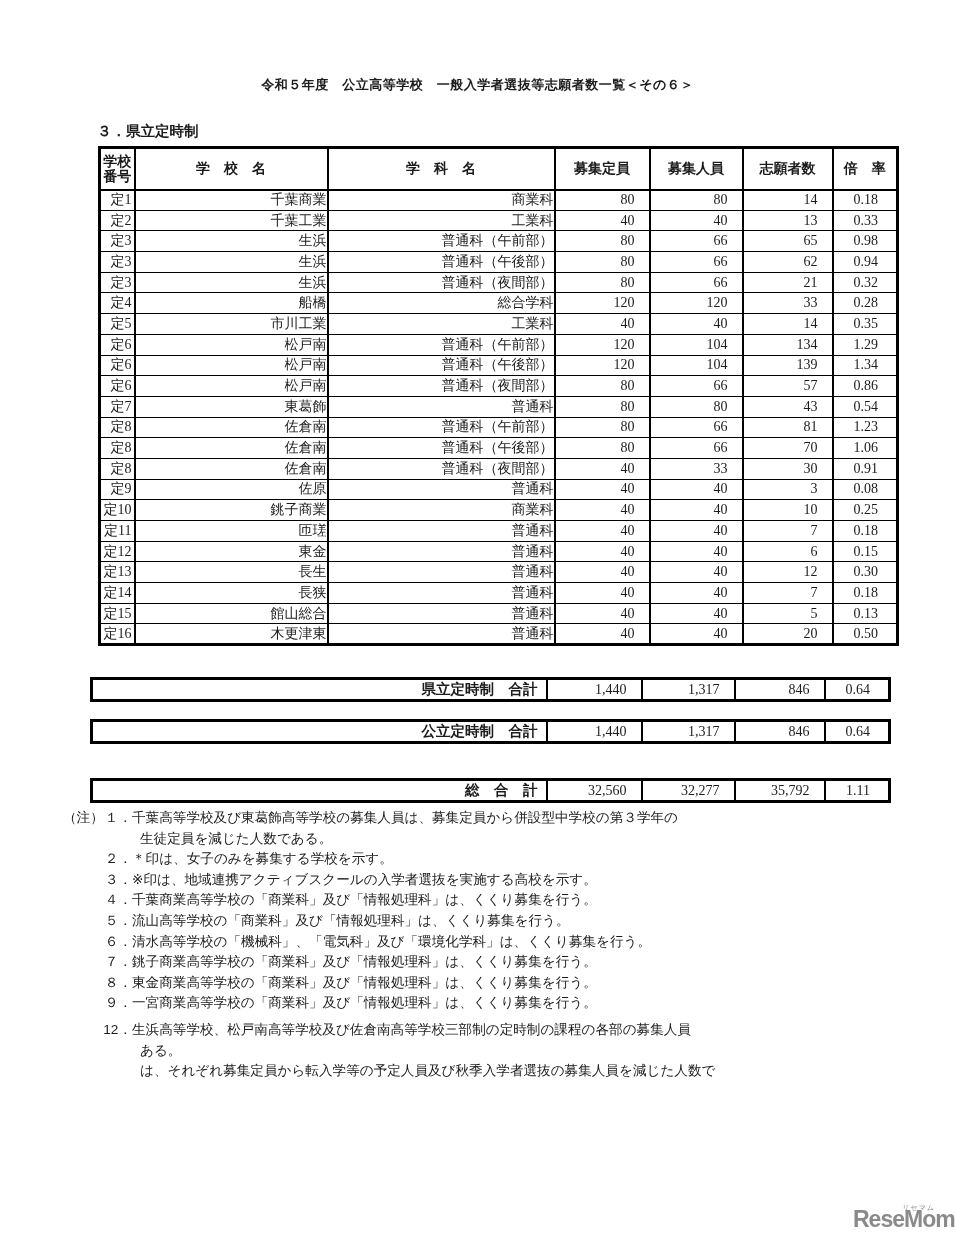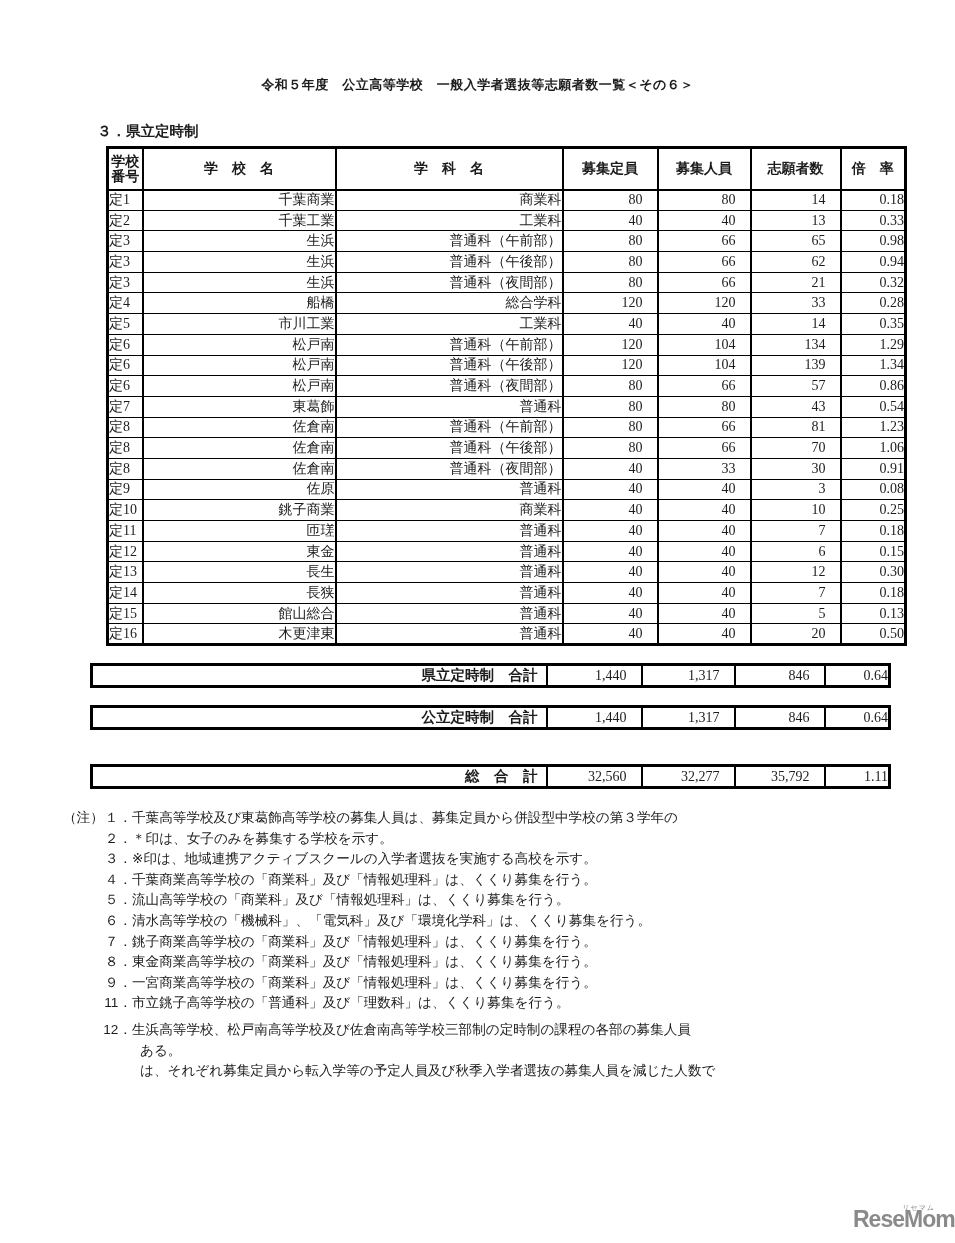--- a/index.html
+++ b/index.html
@@ -14,47 +14,47 @@
     text-align:center; font-size:13px; font-weight:bold;
     letter-spacing:0.5px;
   }
   .section-heading {
     position:absolute; top:122px; left:97px;
     font-size:14.5px; font-weight:bold;
   }
   
   table { border-collapse:collapse; table-layout:fixed; }
   .main-table {
-    position:absolute; left:106px; top:146px; width:798px;
+    position:absolute; left:98px; top:146px; width:798px;
     border:3px solid #000;
   }
   col.c1{width:35px} col.c2{width:193px} col.c3{width:227px}
   col.c4{width:95px} col.c5{width:93px} col.c6{width:90px} col.c7{width:65px}
   .main-table th, .main-table td {
     border-left:2px solid #000; border-right:2px solid #000;
     border-top:1px solid #000; border-bottom:1px solid #000;
     overflow:hidden; white-space:nowrap;
   }
   .main-table thead th {
     height:42px; font-size:14px; font-weight:bold; text-align:center;
     border-bottom:2px solid #000; vertical-align:middle;
   }
   .th-no { font-size:12.5px; line-height:14.5px; }
   .main-table tbody tr { height:20.7px; }
   .main-table tbody td {
     font-family:"Liberation Serif","DejaVu Serif",serif;
     font-size:14px; vertical-align:middle;
   }
-  td.c-no   { text-align:right; padding-right:12px; font-size:13.5px; }
+  td.c-no   { text-align:right; padding-right:2px; font-size:13.5px; }
   td.c-name, td.c-dept { text-align:right; padding-left:16px; }
   td.c-num  { text-align:right; padding-right:14px; }
-  td.c-ratio{ text-align:right; padding-right:0; }
+  td.c-ratio{ text-align:right; padding-right:18px; }
   
   .summary-table {
-    position:absolute; left:90px; width:798px; border:3px solid #000;
+    position:absolute; left:90px; width:798px; border:3px solid #000;margin-top:14px;
   }
   .summary-table tr { height:22px; }
   .summary-table td {
     border-left:2px solid #000; vertical-align:middle;
     overflow:hidden; white-space:nowrap;
   }
   .summary-table td:first-child { border-left:none; }
   .sum1 { top:663px; } .sum2 { top:705px; } .sum3 { top:764px; }
   td.sum-label {
     width:455px; text-align:right; padding-right:8px;
@@ -389,20 +389,23 @@
     <td class="c-ratio">1.11</td>
   </tr>
 </tbody>
   </table>
 
 <div class="notes">
   <div class="note-line first">
     <span class="note-paren">（注）</span><span class="note-num">１．</span><span class="note-text">千葉高等学校及び東葛飾高等学校の募集人員は、募集定員から併設型中学校の第３学年の</span>
   </div>
 
+  <div class="note-line cont">
+    <span class="note-paren"></span><span class="note-num"></span><span class="note-text">生徒定員を減じた人数である。</span>
+  </div>
 
   <div class="note-line num">
     <span class="note-paren"></span><span class="note-num">２．</span><span class="note-text">＊印は、女子のみを募集する学校を示す。</span>
   </div>
 
   <div class="note-line num">
     <span class="note-paren"></span><span class="note-num">３．</span><span class="note-text">※印は、地域連携アクティブスクールの入学者選抜を実施する高校を示す。</span>
   </div>
 
   <div class="note-line num">
@@ -423,23 +426,20 @@
 
   <div class="note-line num">
     <span class="note-paren"></span><span class="note-num">８．</span><span class="note-text">東金商業高等学校の「商業科」及び「情報処理科」は、くくり募集を行う。</span>
   </div>
 
   <div class="note-line num">
     <span class="note-paren"></span><span class="note-num">９．</span><span class="note-text">一宮商業高等学校の「商業科」及び「情報処理科」は、くくり募集を行う。</span>
   </div>
 
 
-  <div class="note-line num">
-    <span class="note-paren"></span><span class="note-num">11．</span><span class="note-text">市立銚子高等学校の「普通科」及び「理数科」は、くくり募集を行う。</span>
-  </div>
 
   <div class="note-line num gap">
     <span class="note-paren"></span><span class="note-num">12．</span><span class="note-text">生浜高等学校、松戸南高等学校及び佐倉南高等学校三部制の定時制の課程の各部の募集人員</span>
   </div>
 
   <div class="note-line cont">
     <span class="note-paren"></span><span class="note-num"></span><span class="note-text">ある。</span>
   </div>
 
   <div class="note-line cont">

